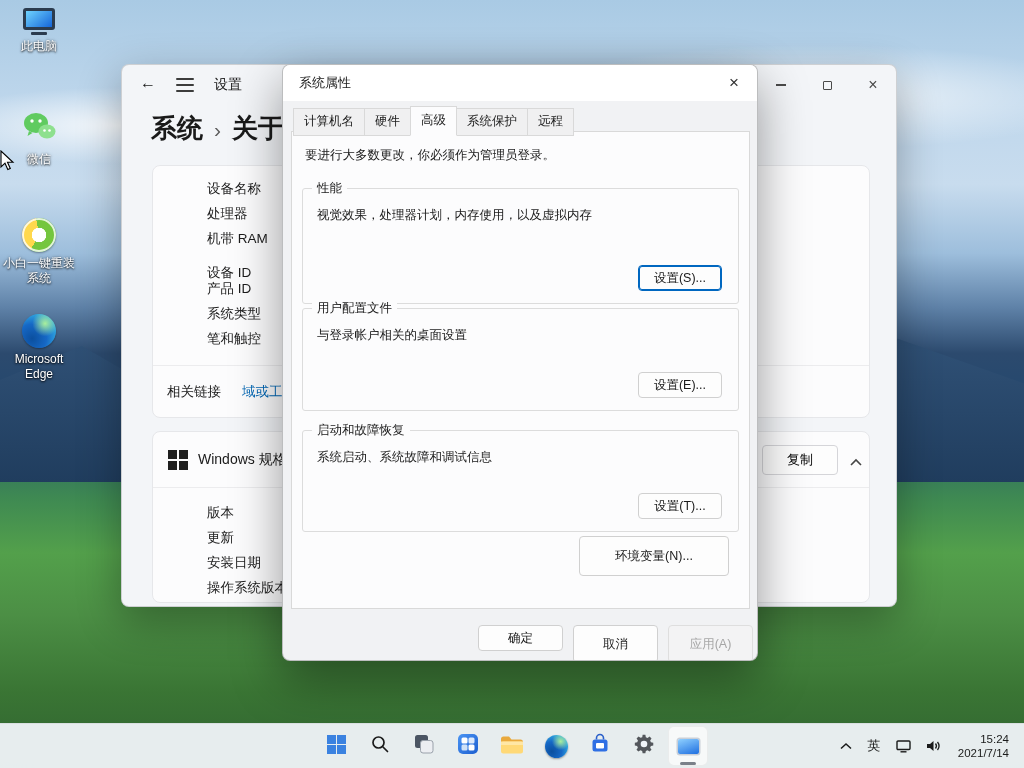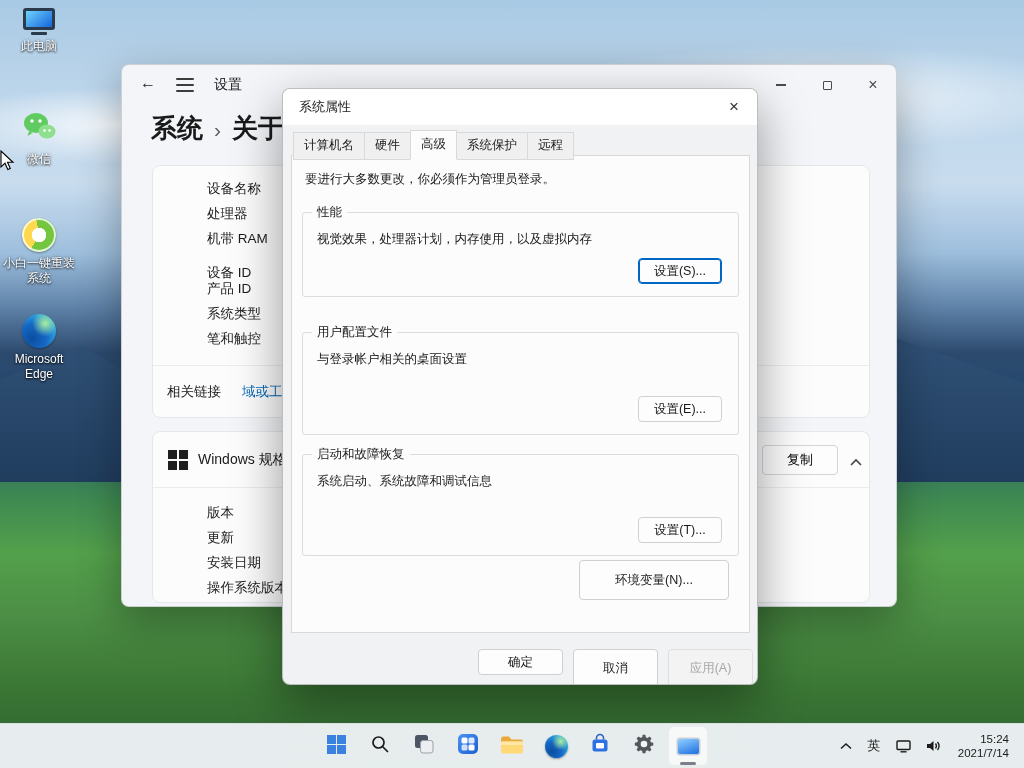--- a/index.html
+++ b/index.html
@@ -64,31 +64,31 @@
   .winlogo { position:absolute; left:15px; top:18px; width:20px; height:20px; display:grid;
       grid-template-columns:9px 9px; grid-template-rows:9px 9px; gap:2px; }
   .winlogo i { background:#1f1f1f; display:block; }
   .c2-title { position:absolute; left:45px; top:19px; font-size:14px; }
   .copy-btn { position:absolute; left:609px; top:13px; width:76px; height:30px; background:#fdfdfd;
       border:1px solid #d5d5d9; border-radius:4px; font-size:13px; font-family:inherit; }
   .c2-chevron { position:absolute; left:696px; top:21px; }
 
   
   .dialog { position:absolute; left:282px; top:64px; width:476px; height:597px; background:#f1f2f4;
-      border-radius:8px; border:1px solid rgba(0,0,0,.22); box-shadow:0 18px 50px rgba(0,0,0,.4); overflow:hidden;margin-top:24px; }
+      border-radius:8px; border:1px solid rgba(0,0,0,.22); box-shadow:0 18px 50px rgba(0,0,0,.4); overflow:hidden; }
   .d-titlebar { position:absolute; left:0; top:0; right:0; height:36px; background:#ffffff; }
   .d-title { position:absolute; left:16px; top:0; line-height:36px; font-size:13px; }
   .d-close { position:absolute; right:0; top:0; width:46px; height:36px; display:flex; align-items:center; justify-content:center; font-size:17px; color:#333; }
   .tabs { position:absolute; left:10px; top:43px; display:flex; z-index:2; }
   .tab { font-size:12.5px; padding:4px 10px 5px; background:#f0f0f1; border:1px solid #d9d9d9; margin-right:-1px; color:#1b1b1b; }
   .tab.active { background:#fcfcfd; border-bottom:1px solid #fcfcfd; padding-top:5px; margin-top:-2px; position:relative; z-index:3; }
   .tabpage { position:absolute; left:8px; top:66px; width:459px; height:478px; background:#fcfcfd; border:1px solid #d9d9d9; }
   .admin-note { position:absolute; left:13px; top:15px; font-size:12.5px; }
   .grp { position:absolute; left:10px; width:437px; border:1px solid #dcdcdc; border-radius:3px; }
-  .grp1 { top:56px; height:85px; } .grp2 { top:176px; height:103px; } .grp3 { top:298px; height:102px; }
+  .grp1 { top:56px; height:116px; } .grp2 { top:176px; height:103px; } .grp3 { top:298px; height:102px; }
   .legend { position:absolute; top:-9px; left:9px; background:#fcfcfd; padding:0 5px; font-size:12.5px; }
   .gdesc { position:absolute; left:14px; top:18px; font-size:12.5px; }
   .btn { position:absolute; font-size:12.5px; font-family:inherit; background:#fdfdfd; border:1px solid #d0d0d0;
       border-radius:4px; color:#1a1a1a; }
   .grp .btn { right:16px; bottom:12px; width:84px; height:26px; }
   .btn.default { border:1px solid #0067c0; box-shadow:inset 0 0 0 1px #0067c0; }
   .btn.env { right:20px; top:404px; width:150px; height:40px; }
   .btn.ok { left:195px; top:560px; width:85px; height:26px; }
   .btn.cancel { left:290px; top:560px; width:85px; height:38px; }
   .btn.apply { left:385px; top:560px; width:85px; height:38px; background:#f3f3f4; border-color:#dedede; color:#a6a6a6; }

